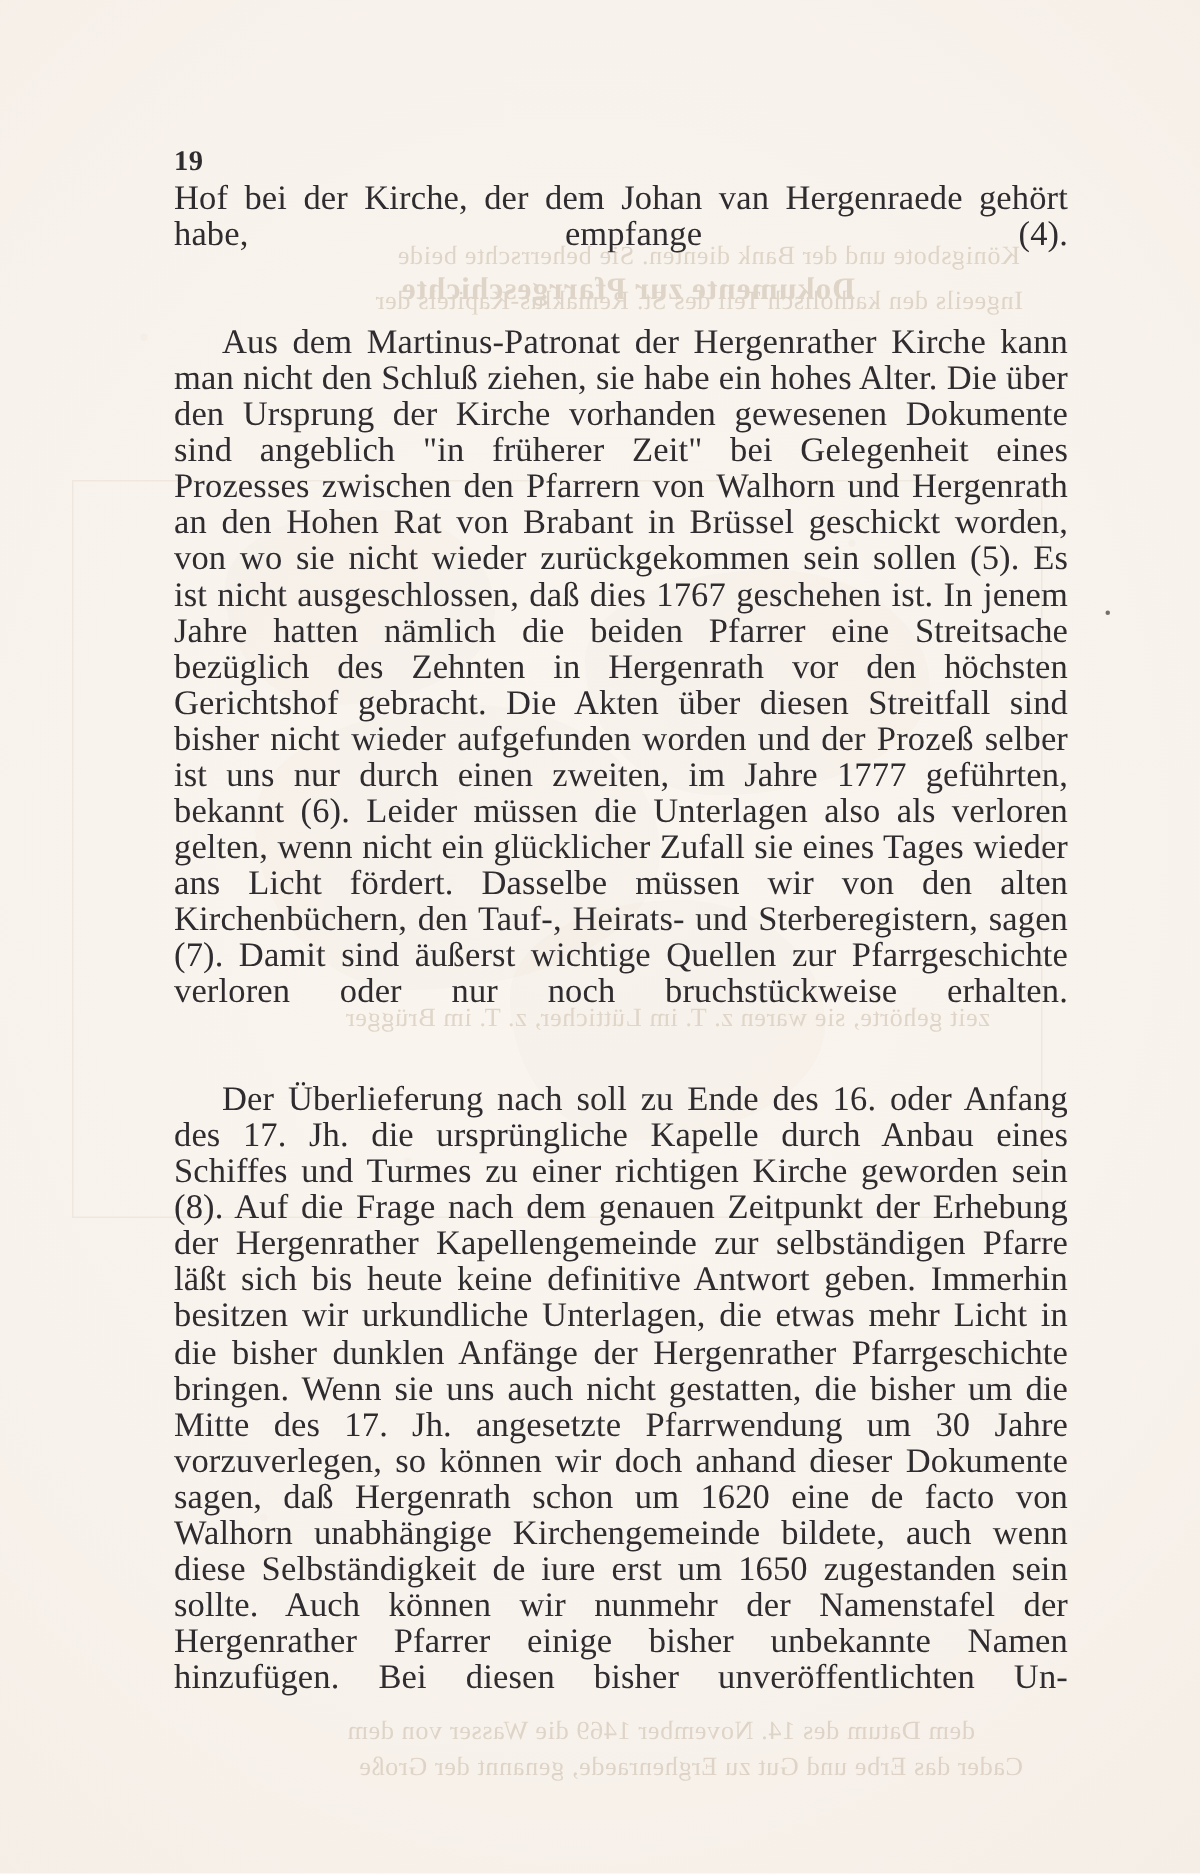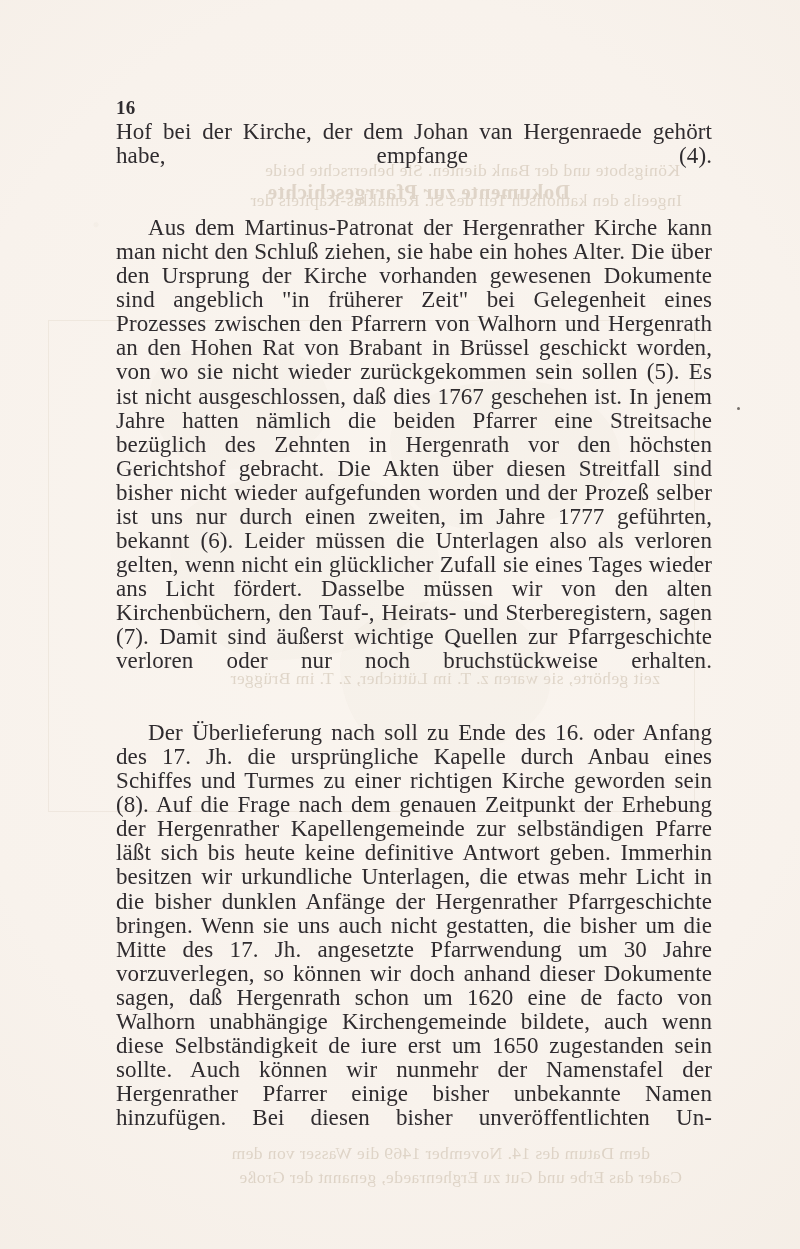--- a/index.html
+++ b/index.html
@@ -178,21 +178,21 @@
 
     <div class="bleed-line" style="left:140px; top:668px;">zeit gehörte, sie waren z. T. im Lütticher, z. T. im Brügger</div>
 
     <div class="bleed-line" style="left:150px; top:1143px;">dem Datum des 14. November 1469 die Wasser von dem</div>
 
     <div class="bleed-line" style="left:118px; top:1167px;">Cader das Erbe und Gut zu Erghenraede, genannt der Große</div>
   </div>
 
   <div class="content">
 
-    <div class="folio">16</div>
+    <div class="folio">19</div>
 
     <div class="body-text">
       <p class="para">Hof bei der Kirche, der dem Johan van Hergenraede gehört habe, empfange (4).</p>
       <p class="para indent gap">Aus dem Martinus-Patronat der Hergenrather Kirche kann man nicht den Schluß ziehen, sie habe ein hohes Alter. Die über den Ursprung der Kirche vorhanden gewesenen Dokumente sind angeblich "in früherer Zeit" bei Gelegenheit eines Prozesses zwischen den Pfarrern von Walhorn und Hergenrath an den Hohen Rat von Brabant in Brüssel geschickt worden, von wo sie nicht wieder zurückgekommen sein sollen (5). Es ist nicht ausgeschlossen, daß dies 1767 geschehen ist. In jenem Jahre hatten nämlich die beiden Pfarrer eine Streitsache bezüglich des Zehnten in Hergenrath vor den höchsten Gerichtshof gebracht. Die Akten über diesen Streitfall sind bisher nicht wieder aufgefunden worden und der Prozeß selber ist uns nur durch einen zweiten, im Jahre 1777 geführten, bekannt (6). Leider müssen die Unterlagen also als verloren gelten, wenn nicht ein glücklicher Zufall sie eines Tages wieder ans Licht fördert. Dasselbe müssen wir von den alten Kirchenbüchern, den Tauf-, Heirats- und Sterberegistern, sagen (7). Damit sind äußerst wichtige Quellen zur Pfarrgeschichte verloren oder nur noch bruchstückweise erhalten.</p>
       <p class="para indent gap">Der Überlieferung nach soll zu Ende des 16. oder Anfang des 17. Jh. die ursprüngliche Kapelle durch Anbau eines Schiffes und Turmes zu einer richtigen Kirche geworden sein (8). Auf die Frage nach dem genauen Zeitpunkt der Erhebung der Hergenrather Kapellengemeinde zur selbständigen Pfarre läßt sich bis heute keine definitive Antwort geben. Immerhin besitzen wir urkundliche Unterlagen, die etwas mehr Licht in die bisher dunklen Anfänge der Hergenrather Pfarrgeschichte bringen. Wenn sie uns auch nicht gestatten, die bisher um die Mitte des 17. Jh. angesetzte Pfarrwendung um 30 Jahre vorzuverlegen, so können wir doch anhand dieser Dokumente sagen, daß Hergenrath schon um 1620 eine de facto von Walhorn unabhängige Kirchengemeinde bildete, auch wenn diese Selbständigkeit de iure erst um 1650 zugestanden sein sollte. Auch können wir nunmehr der Namenstafel der Hergenrather Pfarrer einige bisher unbekannte Namen hinzufügen. Bei diesen bisher unveröffentlichten Un-</p>
     </div>
   </div>
 
   <div class="ink-speck"></div>
 

